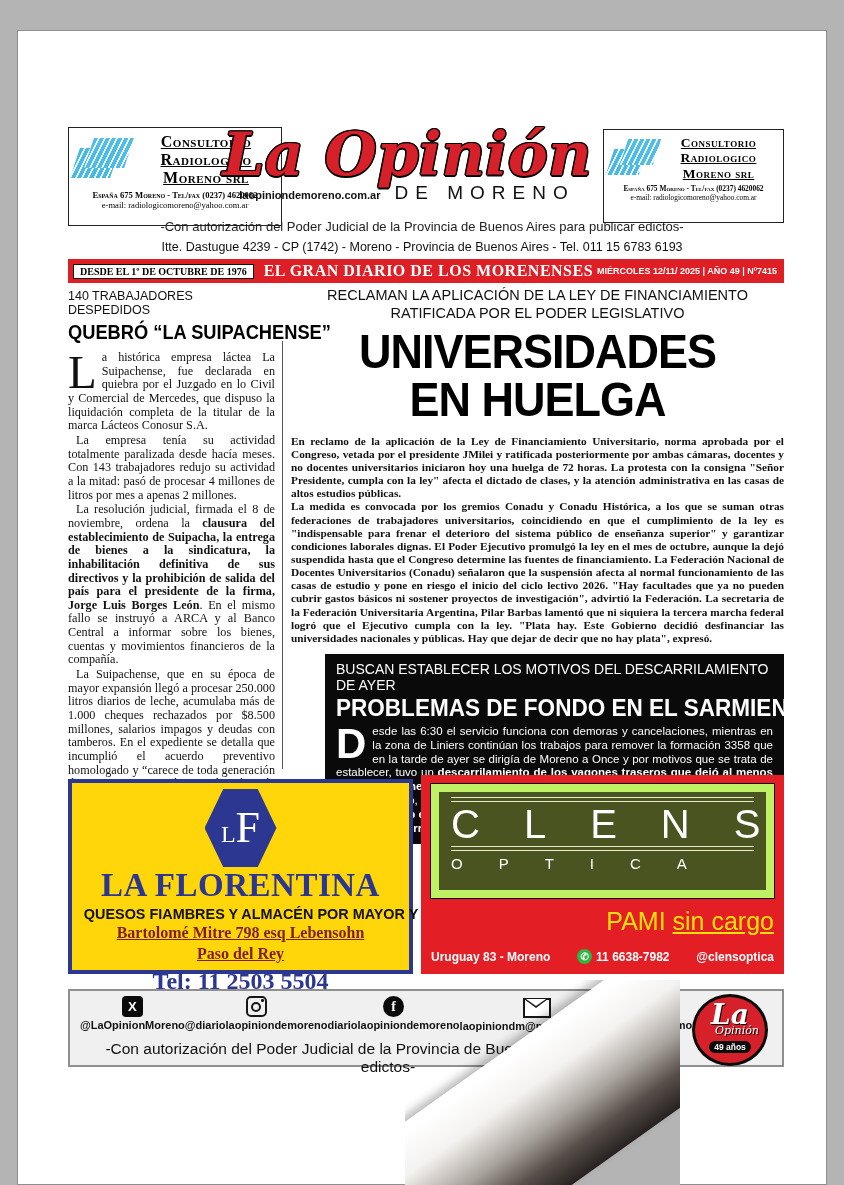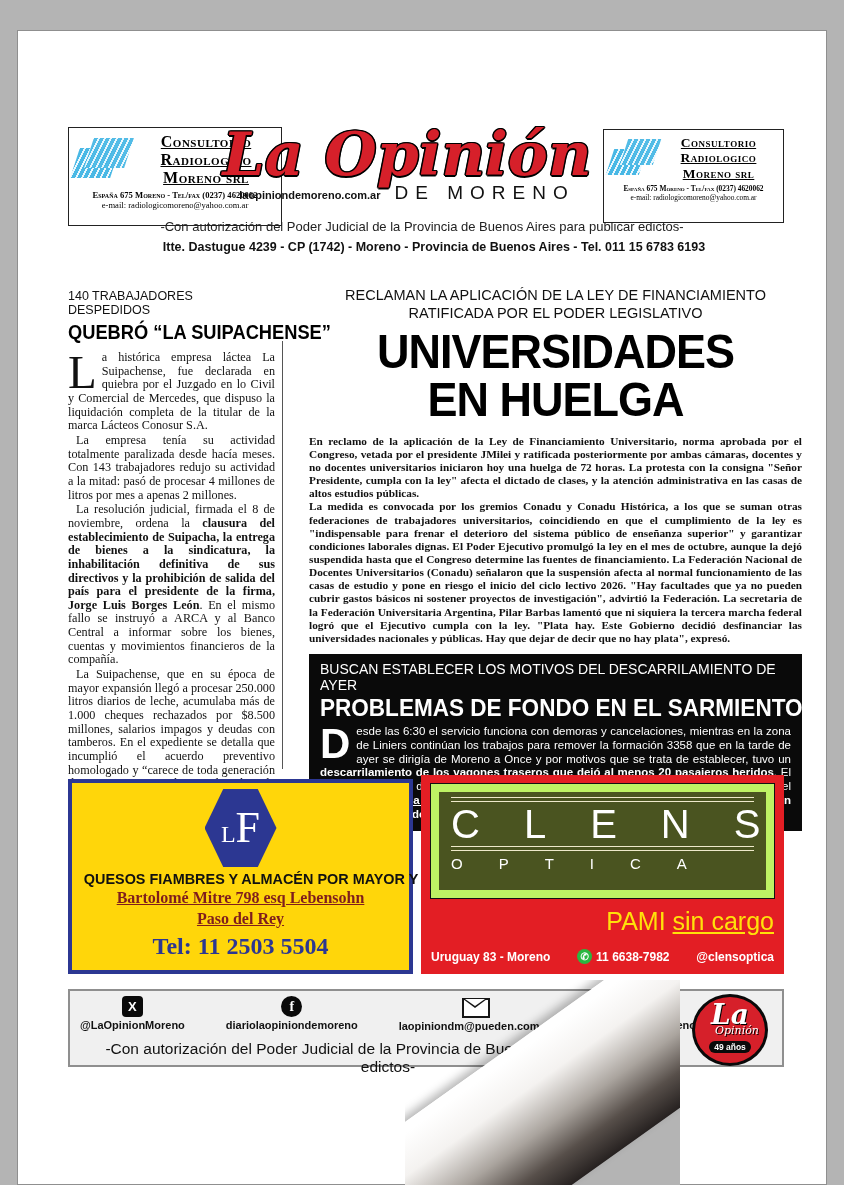--- a/index.html
+++ b/index.html
@@ -27,47 +27,47 @@
 
   
   .masthead{position:absolute;left:200px;top:92px;width:378px;text-align:center;}
   .mast-title{font-family:"DejaVu Serif","Liberation Serif",serif;font-style:italic;font-weight:bold;font-size:60px;line-height:1.05;color:#d6202a;
     text-shadow:-1.5px 0 #000,1.5px 0 #000,0 -1.5px #000,0 1.5px #000,-1px -1px #000,1px 1px #000,-1px 1px #000,1px -1px #000;}
   .mast-row{display:flex;align-items:baseline;justify-content:center;margin-top:-4px;}
   .mast-web{font-size:11px;font-weight:bold;color:#111;}
   .mast-sub{font-size:19px;letter-spacing:7px;color:#111;margin-left:14px;text-transform:uppercase;font-family:"Liberation Sans",sans-serif;}
 
   .auth-line{position:absolute;left:0;top:188px;width:100%;text-align:center;font-size:13px;color:#222;}
-  .addr-line{position:absolute;left:0;top:209px;width:100%;text-align:center;font-size:12.5px;font-weight:bold;color:#111;margin-left:12px;}
+  .addr-line{position:absolute;left:0;top:209px;width:100%;text-align:center;font-size:12.5px;font-weight:normal;color:#111;}
 
   
   .banner{position:absolute;left:50px;top:228px;width:716px;height:24px;background:#de2026;display:flex;align-items:center;box-sizing:border-box;}
   .since-box{margin-left:5px;background:#fff;border:1px solid #111;padding:1px 6px;font-family:"Liberation Serif",serif;font-weight:bold;font-size:10px;white-space:nowrap;}
   .slogan{margin-left:10px;color:#fff;font-family:"Liberation Serif",serif;font-weight:bold;font-size:16px;letter-spacing:.5px;white-space:nowrap;}
   .edition{margin-left:auto;margin-right:7px;color:#fff;font-size:9px;font-weight:bold;white-space:nowrap;}
 
   
   .left-col{position:absolute;left:50px;top:258px;width:207px;}
   .l-kicker{font-size:12.5px;color:#111;}
   .l-headline{font-weight:bold;font-size:21px;white-space:nowrap;transform:scaleX(.87);transform-origin:left;margin:3px 0 7px 0;color:#000;}
   .l-body p{margin:0;font-family:"Liberation Serif",serif;font-size:12.2px;line-height:1.12;text-align:justify;color:#111;}
   .l-body p + p{text-indent:8px;margin-top:1px;}
   .dropcap{float:left;font-family:"Liberation Serif",serif;font-size:47px;line-height:38px;padding:2px 5px 0 0;color:#111;}
   .b{font-weight:bold;}
 
   .col-rule{position:absolute;left:264px;top:310px;width:1px;height:428px;background:#555;}
 
   
-  .main-col{position:absolute;left:291px;top:256px;width:493px;}
+  .main-col{position:absolute;left:273px;top:256px;width:493px;}
   .m-kicker{text-align:center;font-size:14.5px;line-height:1.22;color:#111;}
   .m-headline{text-align:center;font-weight:bold;font-size:45px;line-height:.98;letter-spacing:-1px;color:#000;transform:scale(1,1.08);margin:10px 0 14px 0;}
   .m-body p{margin:0;font-family:"Liberation Serif",serif;font-size:11.3px;line-height:1.165;text-align:justify;color:#111;font-weight:bold;}
 
   
-  .sarmiento{margin-top:9px;background:#0a0a0a;color:#fff;padding:7px 11px 9px 11px;}
+  .sarmiento{margin-top:9px;background:#0a0a0a;color:#fff;padding:7px 11px 9px 11px;margin-left:34px;}
   .s-kicker{font-size:14px;}
   .s-headline{font-weight:bold;font-size:23px;margin:2px 0 3px 0;transform:scaleX(.98);transform-origin:left;white-space:nowrap;}
   .s-body{font-size:11.5px;line-height:1.2;text-align:justify;}
   .s-drop{float:left;font-size:42px;line-height:35px;font-weight:bold;padding:1px 6px 0 0;}
   .u{text-decoration:underline;}
 
   
   .florentina{position:absolute;left:50px;top:748px;width:345px;height:195px;background:#ffd60a;border:4px solid #2c3792;box-sizing:border-box;text-align:center;}
   .hexagon{width:72px;height:78px;margin:6px auto 0 auto;background:#2c3792;clip-path:polygon(26% 0,74% 0,100% 50%,74% 100%,26% 100%,0 50%);
     color:#fff;font-family:"Liberation Serif",serif;display:flex;align-items:center;justify-content:center;}
@@ -157,20 +157,25 @@
           <span>Moreno srl</span>
         </div>
       </div>
       <div class="rad-addr">España 675   Moreno - Tel/fax (0237) 4620062</div>
       <div class="rad-mail">e-mail: radiologicomoreno@yahoo.com.ar</div>
     </div>
 
     <div class="auth-line">-Con autorización del Poder Judicial de la Provincia de Buenos Aires para publicar edictos-</div>
     <div class="addr-line">Itte. Dastugue 4239 - CP (1742) - Moreno - Provincia de Buenos Aires - Tel. 011 15 6783 6193</div>
 
+    <div class="banner">
+      <span class="since-box">DESDE EL 1º DE OCTUBRE DE 1976</span>
+      <span class="slogan">EL GRAN DIARIO DE LOS MORENENSES</span>
+      <span class="edition">MIÉRCOLES 12/11/ 2025 | AÑO 49 | Nº7415</span>
+    </div>
 
     <div class="left-col">
       <div class="l-kicker">140 TRABAJADORES DESPEDIDOS</div>
       <div class="l-headline">QUEBRÓ “LA SUIPACHENSE”</div>
       <div class="l-body">
         <p><span class="dropcap">L</span><span>a histórica empresa láctea La Suipachense, fue declarada en quiebra por el Juzgado en lo Civil y Comercial de Mercedes, que dispuso la liquidación completa de la titular de la marca Lácteos Conosur S.A.</span></p>
         <p>La empresa tenía su actividad totalmente paralizada desde hacía meses. Con 143 trabajadores redujo su actividad a la mitad: pasó de procesar 4 millones de litros por mes a apenas 2 millones.</p>
         <p><span>La resolución judicial, firmada el 8 de noviembre, ordena la </span><span class="b">clausura del establecimiento de Suipacha, la entrega de bienes a la sindicatura, la inhabilitación definitiva de sus directivos y la prohibición de salida del país para el presidente de la firma, Jorge Luis Borges León</span><span>. En el mismo fallo se instruyó a ARCA y al Banco Central a informar sobre los bienes, cuentas y movimientos financieros de la compañía.</span></p>
         <p>La Suipachense, que en su época de mayor expansión llegó a procesar 250.000 litros diarios de leche, acumulaba más de 1.000 cheques rechazados por $8.500 millones, salarios impagos y deudas con tamberos. En el expediente se detalla que incumplió el acuerdo preventivo homologado y “carece de toda generación de ingresos”, situación que derivó en la apertura directa de la quiebra.</p>
       </div>
@@ -198,20 +203,21 @@
         <div class="s-body">
           <span class="s-drop">D</span><span>esde las 6:30 el servicio funciona con demoras y cancelaciones, mientras en la zona de Liniers continúan los trabajos para remover la formación 3358 que en la tarde de ayer se dirigía de Moreno a Once y por motivos que se trata de establecer, tuvo un </span><span class="b">descarrilamiento de los vagones traseros que dejó al menos 20 pasajeros heridos</span><span>. El secretario general de la Unión Ferroviaria Seccional Oeste, Rubén Sobrero, aseguró que el hecho </span><span class="b u">“no fue una falla humana”</span><span class="b"> y denunció que el gobierno no está cumpliendo con la entrega de fondos comprometidos por la emergencia ferroviaria.</span>
         </div>
       </div>
     </div>
 
     <div class="florentina">
       <div class="hexagon">
         <span class="monogram">LF</span>
       </div>
+      <div class="flo-name">LA FLORENTINA</div>
       <div class="flo-tag">QUESOS FIAMBRES Y ALMACÉN POR MAYOR Y MENOR</div>
       <div class="flo-addr">Bartolomé Mitre 798 esq Lebensohn</div>
       <div class="flo-addr">Paso del Rey</div>
       <div class="flo-tel">Tel: 11 2503 5504</div>
     </div>
 
     <div class="clens">
       <div class="clens-box">
         <div class="dbl"></div>
         <div class="clens-name">CLENS</div>
@@ -229,20 +235,24 @@
       </div>
     </div>
 
     <div class="footer">
       <div class="socials">
         <div class="social">
           <div class="icon-sq">X</div>
           <div class="s-handle">@LaOpinionMoreno</div>
         </div>
         <div class="social">
+          <div class="icon-ig"></div>
+          <div class="s-handle">@diariolaopiniondemoreno</div>
+        </div>
+        <div class="social">
           <div class="icon-circ">f</div>
           <div class="s-handle">diariolaopiniondemoreno</div>
         </div>
         <div class="social">
           <div class="icon-mail"></div>
           <div class="s-handle">laopiniondm@pueden.com.ar</div>
         </div>
         <div class="social">
           <div class="icon-sq">b</div>
           <div class="s-handle">laopiniondemoreno</div>

